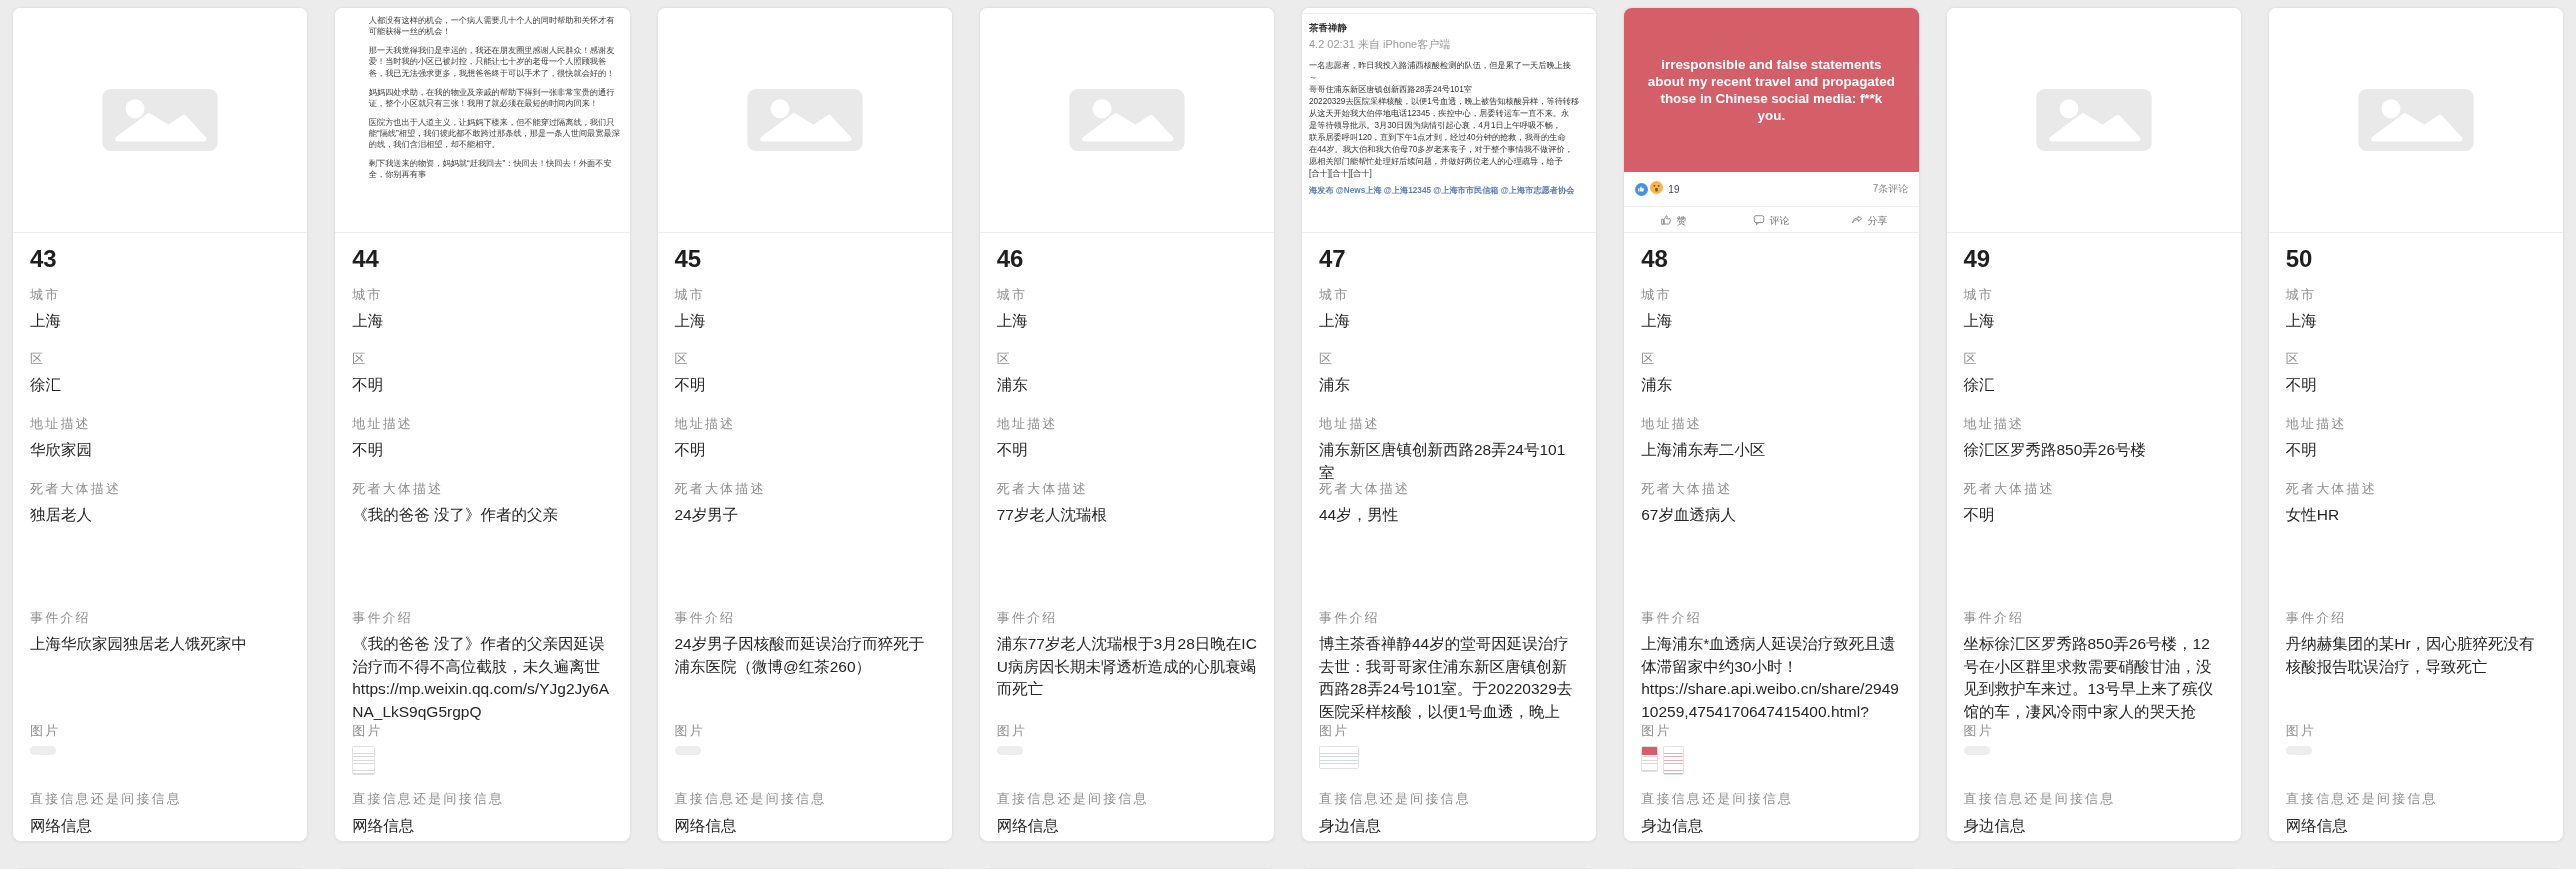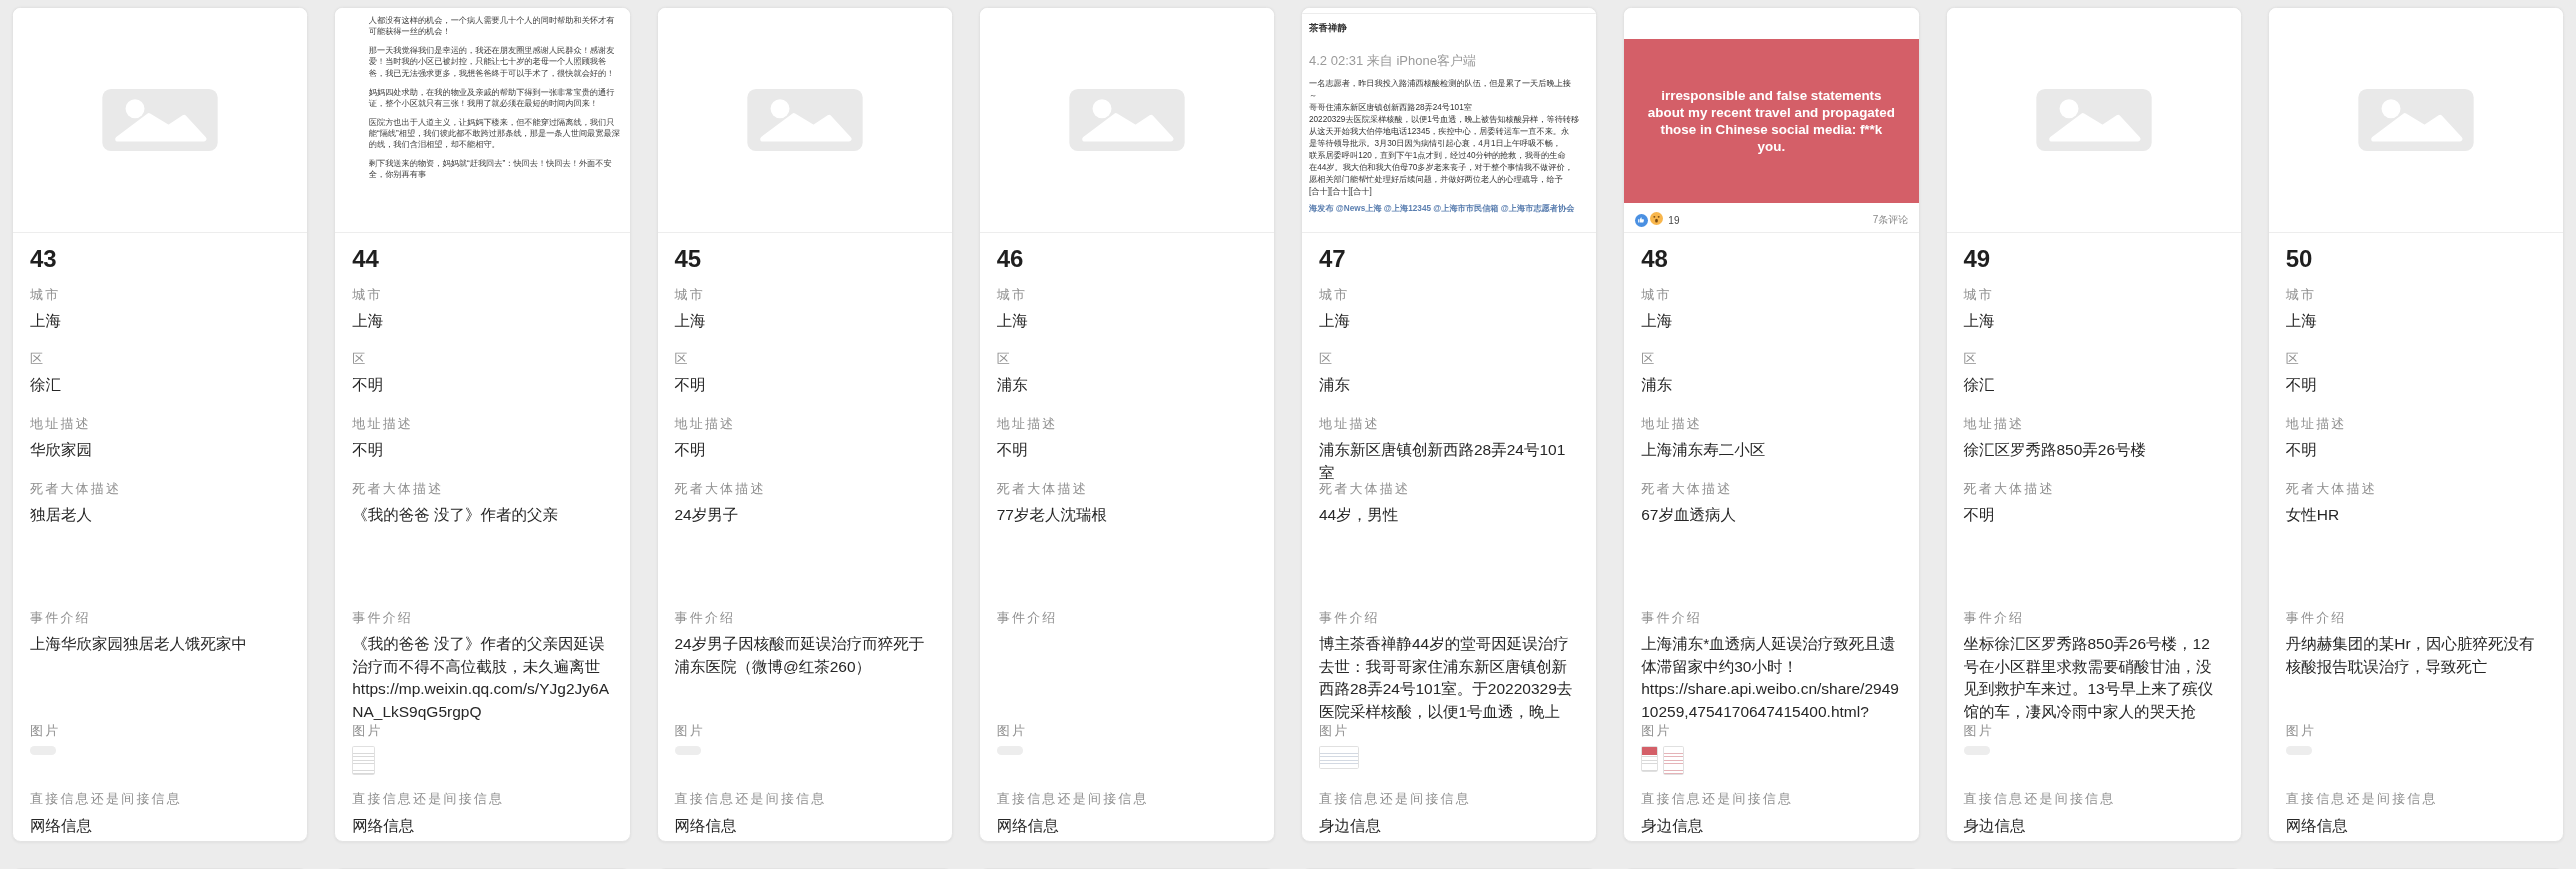--- a/index.html
+++ b/index.html
@@ -30,25 +30,25 @@
   .f-event .val{max-height:90px;overflow:hidden;}
   .f-image .thumbrow{margin-top:7.8px;height:33px;display:flex;gap:5.2px;align-items:flex-start;}
   .f-source{padding-top:12px;}
   
   .top-ph{height:100%;display:flex;align-items:center;justify-content:center;}
   .top-article{padding:7px 9.5px;margin-left:24px;}
   .top-article p{margin:0 0 7.8px;font-size:8.2px;line-height:11.2px;color:#3c3c3c;}
   .top-weibo{padding:5.2px 0 0 7px;}
   .w-topline{height:0.9px;background:#ececec;margin:0 0 7.8px -7px;}
   .w-user{font-size:9.5px;font-weight:700;color:#333;}
-  .w-meta{font-size:13px;color:#9a9a9a;margin-top:17px;}
+  .w-meta{font-size:11px;color:#9a9a9a;margin-top:2px;}
   .w-body{margin-top:7.8px;}
   .w-line{font-size:8.2px;line-height:12px;color:#333;white-space:nowrap;overflow:hidden;}
   .w-links{font-size:8.2px;line-height:12px;color:#5b7fb0;margin-top:5.2px;white-space:nowrap;overflow:hidden;font-weight:bold;}
-  .rp-img{height:164px;background:#d45f68;display:flex;align-items:center;justify-content:center;padding:0 22.4px;box-sizing:border-box;margin-top:31px;}
+  .rp-img{height:164px;background:#d45f68;display:flex;align-items:center;justify-content:center;padding:0 22.4px;box-sizing:border-box;}
   .rp-text{color:#fff;font-weight:700;font-size:13.4px;line-height:17px;text-align:center;}
   .rp-react{height:34px;display:flex;align-items:center;justify-content:space-between;padding:0 10.3px;border-bottom:0.9px solid #eee;gap:11px;}
   .rp-left{display:flex;align-items:center;gap:2.6px;}
   .rp-count{font-size:10px;color:#444;margin-left:2.6px;}
   .rp-comments{font-size:10px;color:#888;}
   .em{width:13px;height:13px;border-radius:50%;display:inline-flex;align-items:center;justify-content:center;}
   .em-like{background:#4a90e2;}
   .rp-actions{height:34px;display:flex;align-items:flex-start;padding-top:7px;}
   .rp-action{flex:1;display:flex;align-items:center;justify-content:center;gap:4.3px;font-size:10px;color:#777;}
   
@@ -226,20 +226,21 @@
       <div class="field f-address">
         <div class="lbl">地址描述</div>
         <div class="val">不明</div>
       </div>
       <div class="field f-victim">
         <div class="lbl">死者大体描述</div>
         <div class="val">77岁老人沈瑞根</div>
       </div>
       <div class="field f-event">
         <div class="lbl">事件介绍</div>
+        <div class="val">浦东77岁老人沈瑞根于3月28日晚在ICU病房因长期未肾透析造成的心肌衰竭而死亡</div>
       </div>
       <div class="field f-image">
         <div class="lbl">图片</div>
         <div class="thumbrow">
               <div class="thumb-pill"></div>
             </div>
       </div>
       <div class="field f-source">
         <div class="lbl">直接信息还是间接信息</div>
         <div class="val">网络信息</div>

